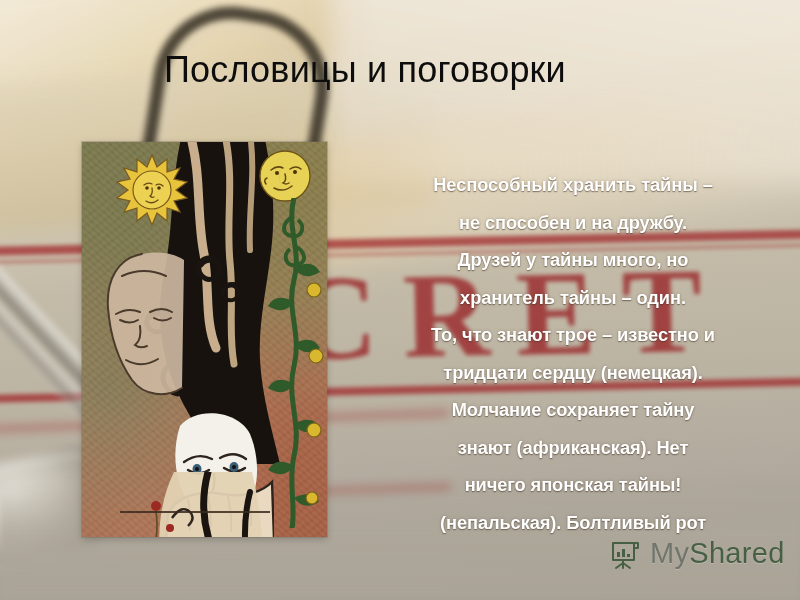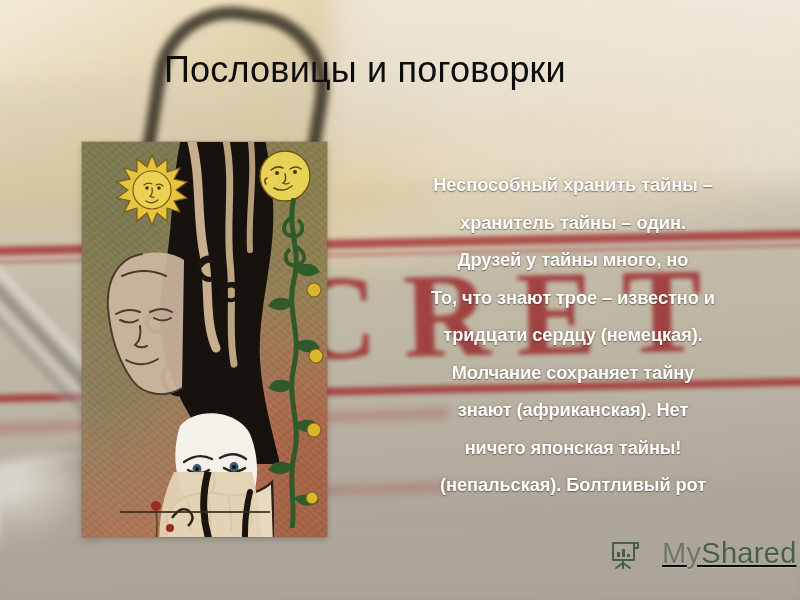--- a/index.html
+++ b/index.html
@@ -185,23 +185,22 @@
     font-size:18.3px;font-weight:bold;line-height:25.5px;
     letter-spacing:-.1px;
     text-shadow:0 1px 1px rgba(70,55,40,.55), 0 0 3px rgba(80,62,45,.35);
     font-family:"Liberation Sans", sans-serif;
   }
   .body-text p{margin:12px;}
 
   
   .logo{
     position:absolute;left:609px;top:536px;
-    display:flex;align-items:center;gap:19px;
+    display:flex;align-items:center;gap:7px;
     opacity:.92;
-    text-decoration:underline;
   }
   .logo-icon{width:34px;height:34px;display:block;}
   .logo-text{
     font-size:29px;color:#4b5a48;letter-spacing:.3px;
     font-family:"Liberation Sans", sans-serif;
     text-shadow:0 1px 0 rgba(255,255,255,.22);
   }
 </style>
 </head>
 <body>
@@ -373,22 +372,23 @@
           </g>
         </svg>
       </div>
 
       <div class="art-rule"></div>
     </div>
   </div>
 
   <div class="body-text">
     <p>Неспособный хранить тайны –</p>
+    <p>не способен и на дружбу.</p>
+    <p>Друзей у тайны много, но</p>
     <p>хранитель тайны – один.</p>
-    <p>Друзей у тайны много, но</p>
     <p>То, что знают трое – известно и</p>
     <p>тридцати сердцу (немецкая).</p>
     <p>Молчание сохраняет тайну</p>
     <p>знают (африканская). Нет</p>
     <p>ничего японская тайны!</p>
     <p>(непальская). Болтливый рот</p>
   </div>
 
   <div class="logo">
     <span>

